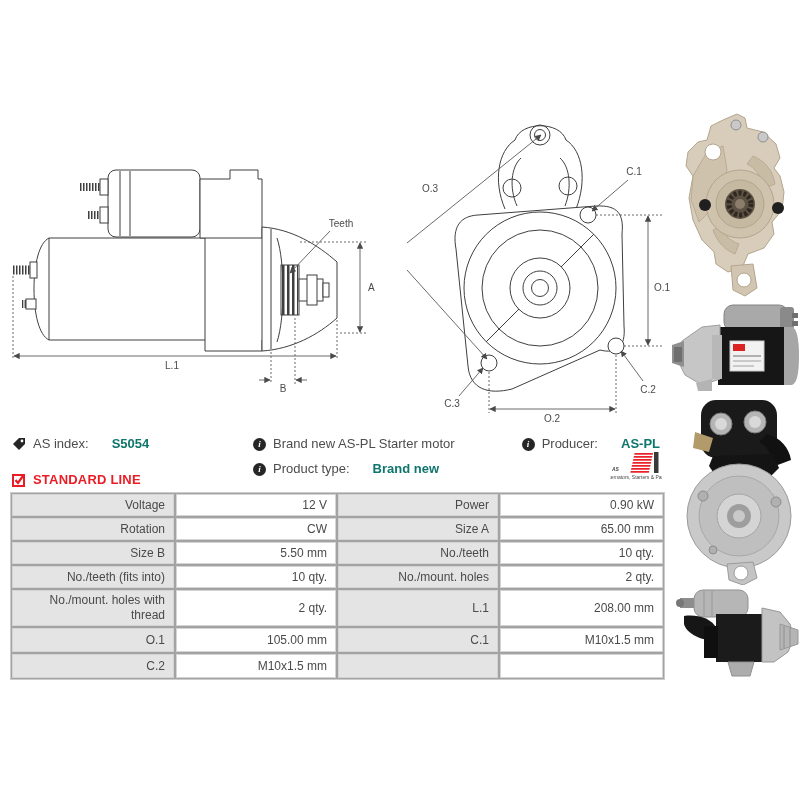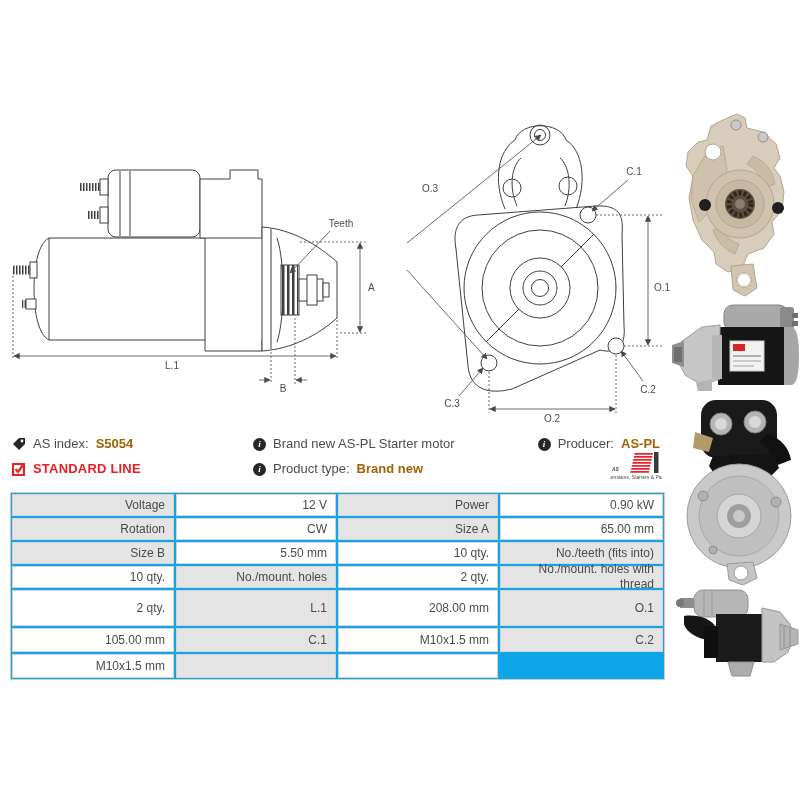--- a/index.html
+++ b/index.html
@@ -2,35 +2,35 @@
 <html><head>
 <meta charset="utf-8">
 <style>
   html,body{margin:0;padding:0;background:#fff;}
   body{width:800px;height:800px;font-family:"Liberation Sans",sans-serif;}
   .page{position:relative;width:800px;height:800px;background:#fff;overflow:hidden;}
   .abs{position:absolute;}
 
   
   .info-item{position:absolute;display:flex;align-items:flex-end;gap:7px;font-size:13px;color:#4d4d4d;white-space:nowrap;line-height:15px;}
-  .info-item b{color:#a16207;font-weight:bold;margin-left:0;}
+  .info-item b{color:#0f766e;font-weight:bold;margin-left:16px;}
   .standard-line{color:#ec1c24;font-weight:bold;letter-spacing:.2px;}
   .icon-info{flex:0 0 auto;width:13px;height:13px;margin-top:1px;border-radius:50%;background:#262626;color:#fff;
     font-size:9px;font-weight:bold;font-style:italic;display:flex;align-items:center;justify-content:center;
     font-family:"Liberation Serif",serif;}
   .icon-svg{flex:0 0 auto;margin-top:1px;}
 
   
   .as-logo{position:absolute;left:610px;top:451px;width:52px;height:30px;}
 
   
   .spec-table{position:absolute;left:10px;top:492px;display:grid;
     grid-template-columns:162px 160px 160px 163px;
     grid-template-rows:22px 22px 22px 22px 36px 24px 24px;
-    gap:2px;border:1px solid #ccc;background:#0ea5e9;padding:1px;}
+    gap:2px;border:1px solid #ccc;background:#a3a3a3;padding:1px;}
   .cell{box-sizing:border-box;border:1px solid #d4d4d4;font-size:12px;color:#4a4a4a;
     display:flex;align-items:center;justify-content:flex-end;text-align:right;
     padding:1px 8px 1px 6px;line-height:1.25;}
   .cell.lbl{background:#e4e4e4;}
   .cell.val{background:#fff;}
 
   
   svg text{font-family:"Liberation Sans",sans-serif;font-size:10px;fill:#4a4a4a;}
   .draw{stroke:#3f3f3f;stroke-width:1;fill:none;}
   .drawf{stroke:#3f3f3f;stroke-width:1;fill:#fff;}
@@ -247,21 +247,21 @@
 
   <div class="info-item" style="left:12px;top:436px;">
     <svg class="icon-svg" width="14" height="14" viewBox="0 0 14 14">
       <path d="M1,7 L7,1 H13 V7 L7,13 Z" fill="#262626"></path>
       <circle cx="10" cy="4" r="1.4" fill="#fff"></circle>
     </svg>
     <span>AS index:</span>
     <b>S5054</b>
   </div>
 
-  <div class="info-item standard-line" style="left:12px;top:461px;">
+  <div class="info-item standard-line" style="left:12px;top:472px;">
     <svg class="icon-svg" width="14" height="14" viewBox="0 0 14 14">
       <rect x="1" y="2" width="11" height="11" fill="none" stroke="#ec1c24" stroke-width="2"></rect>
       <path d="M3.5,7 L6,10 L12,1.5" fill="none" stroke="#ec1c24" stroke-width="2.2"></path>
     </svg>
     <span>STANDARD LINE</span>
   </div>
 
   <div class="info-item" style="left:253px;top:436px;">
     <span class="icon-info">i</span>
     <span>Brand new AS-PL Starter motor</span>
@@ -302,20 +302,21 @@
     <div class="cell lbl">Power</div>
     <div class="cell val">0.90 kW</div>
 
     <div class="cell lbl">Rotation</div>
     <div class="cell val">CW</div>
     <div class="cell lbl">Size A</div>
     <div class="cell val">65.00 mm</div>
 
     <div class="cell lbl">Size B</div>
     <div class="cell val">5.50 mm</div>
+    <div class="cell lbl">No./teeth</div>
     <div class="cell val">10 qty.</div>
 
     <div class="cell lbl">No./teeth (fits into)</div>
     <div class="cell val">10 qty.</div>
     <div class="cell lbl">No./mount. holes</div>
     <div class="cell val">2 qty.</div>
 
     <div class="cell lbl">No./mount. holes with thread</div>
     <div class="cell val">2 qty.</div>
     <div class="cell lbl">L.1</div>

